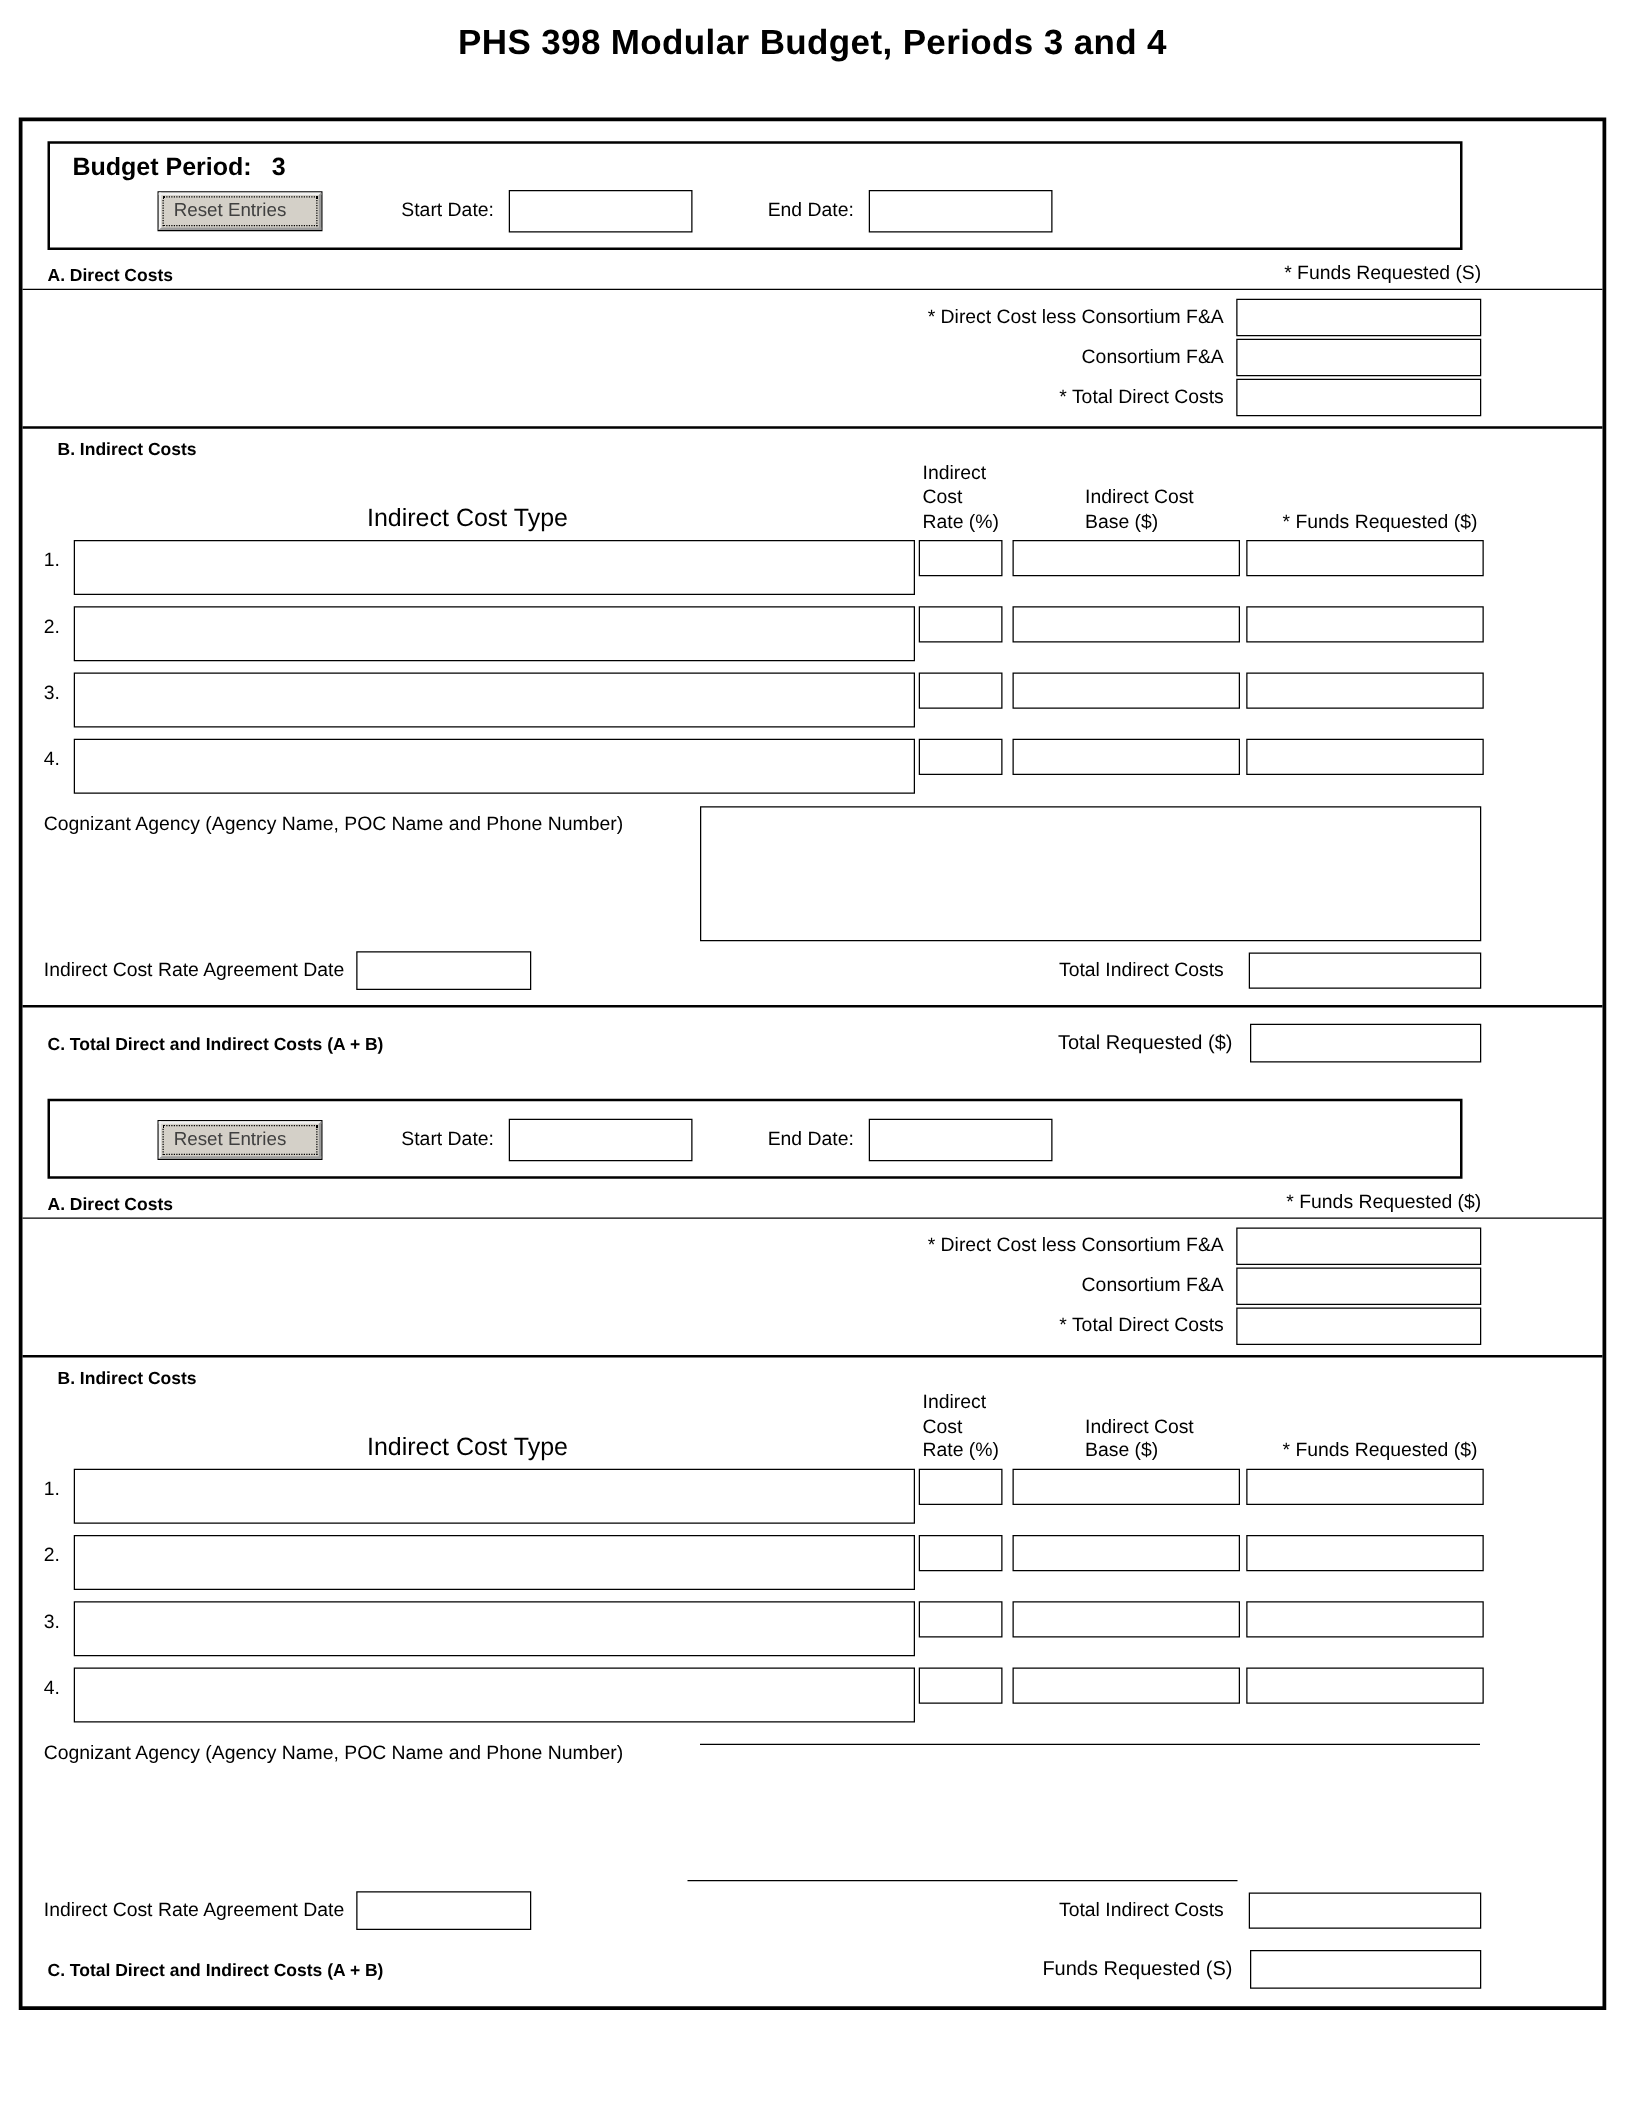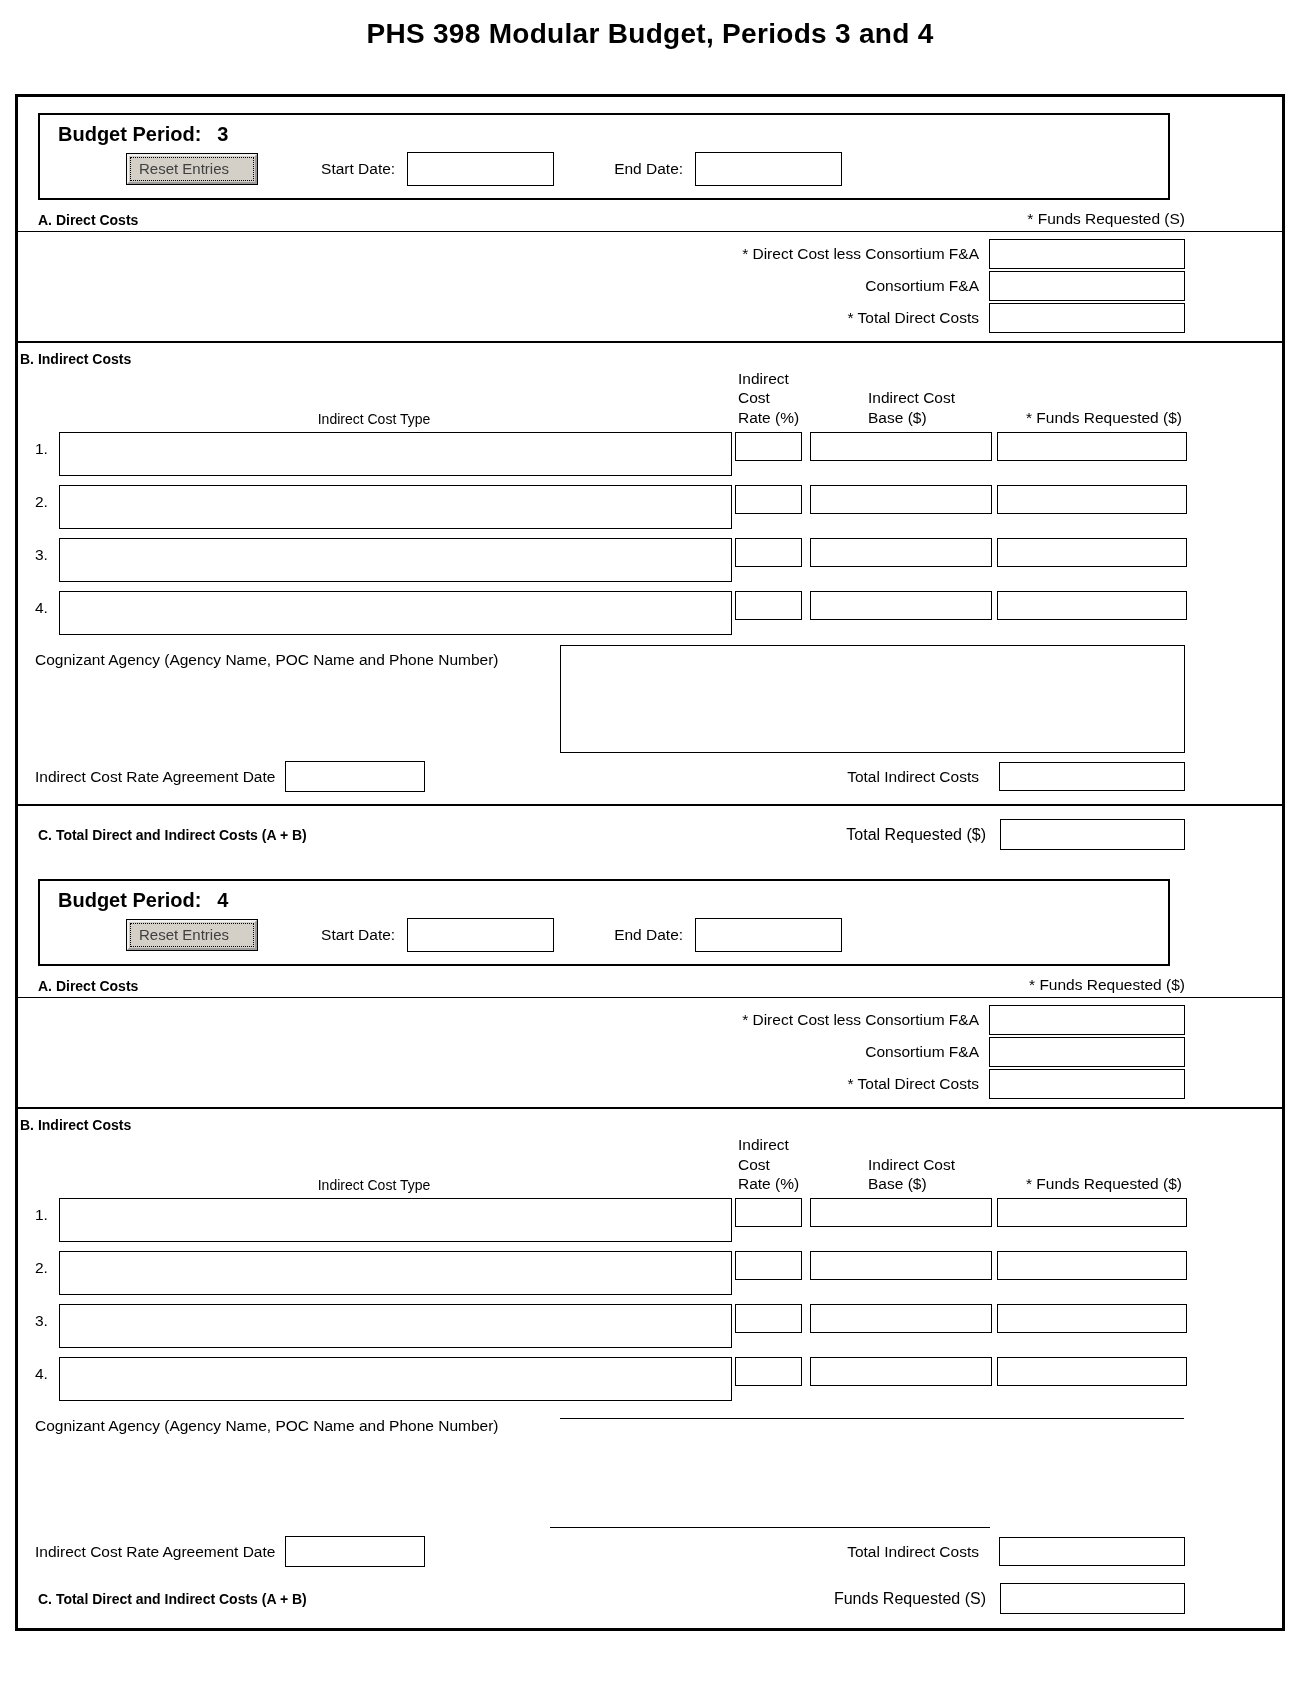--- a/index.html
+++ b/index.html
@@ -72,23 +72,23 @@
     flex-direction: column;
     align-items: flex-end;
     padding: 5px 97px 8px 0;
   }
   .direct-row { display: flex; align-items: center; margin-top: 2px; }
   .direct-row .lbl { margin-right: 10px; }
   .direct-input { width: 196px; height: 30px; }
 
   
   .sec-b { border-top: 2px solid #000; padding-bottom: 4px; }
-  .sec-b-title { padding: 8px 0 0 2px; }
+  .sec-b-title { padding: 8px 0 0 28px; }
   .b-heads { display: flex; align-items: flex-end; padding: 2px 0 5px 0; }
-  .type-head { width: 712px; text-align: center; font-size: 14px; }
+  .type-head { width: 712px; text-align: center; font-size: 20px; }
   .rate-head { width: 78px; padding-left: 8px; font-size: 15.5px; line-height: 1.25; }
   .rate-head span, .base-head span { display: block; }
   .base-head { width: 150px; margin-left: 60px; font-size: 15.5px; line-height: 1.25; }
   .funds-head2 { font-size: 15.5px; margin-left: 8px; }
   .b-row { display: flex; align-items: flex-start; padding-left: 17px; margin-bottom: 9px; }
   .row-num { width: 24px; font-size: 15.5px; padding-top: 8px; }
   .type-input  { width: 673px; height: 44px; }
   .rate-input  { width: 67px;  height: 29px; margin-left: 3px; }
   .base-input  { width: 182px; height: 29px; margin-left: 8px; }
   .funds-input { width: 190px; height: 29px; margin-left: 5px; }
@@ -222,23 +222,20 @@
       <h2 class="sec-title">C. Total Direct and Indirect Costs (A + B)</h2>
       <span class="spacer"></span>
       <span class="lbl c-funds-lbl">Total Requested ($)</span>
       <input class="box c-input" style="">
     </div>
   </section>
 
   <section>
 
     <div class="period-box">
-      <div class="period-heading">
-        <span>Budget Period:</span><span class="period-num">4</span>
-      </div>
       <div class="period-controls">
         <button class="reset-btn">Reset Entries</button>
         <span class="lbl start-lbl">Start Date:</span>
         <input class="box date-input" style="">
         <span class="lbl end-lbl">End Date:</span>
         <input class="box date-input" style="">
       </div>
     </div>
 
     <div>

